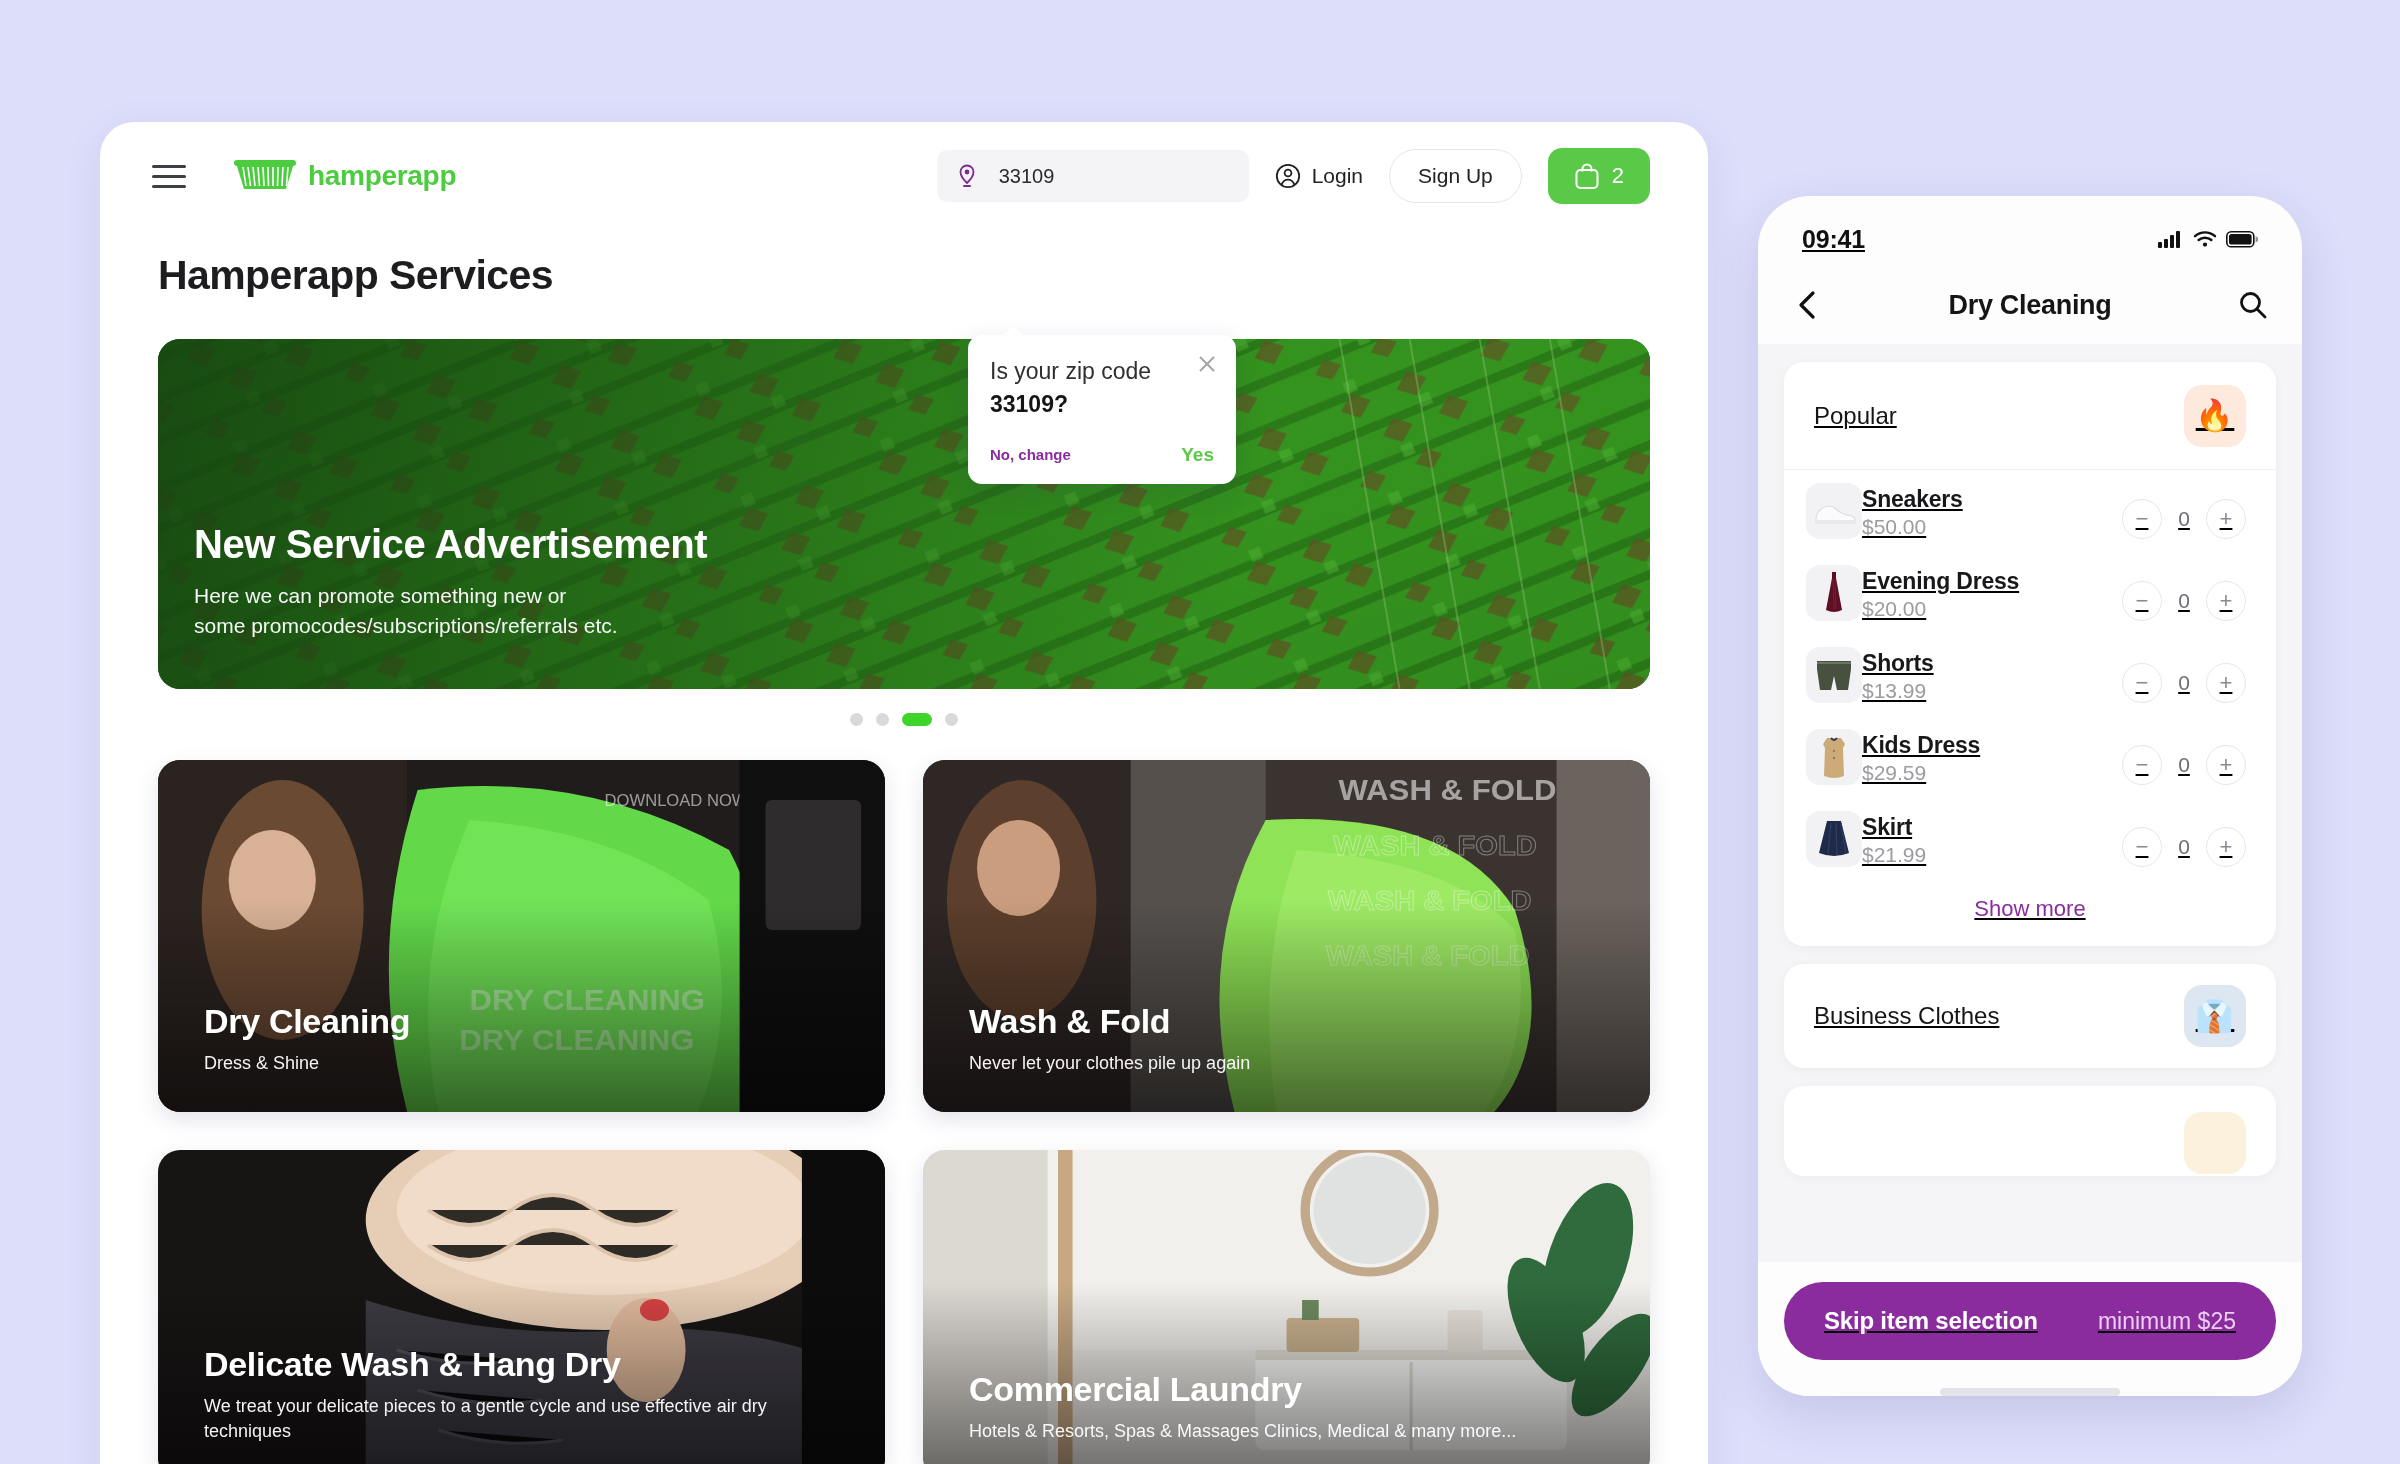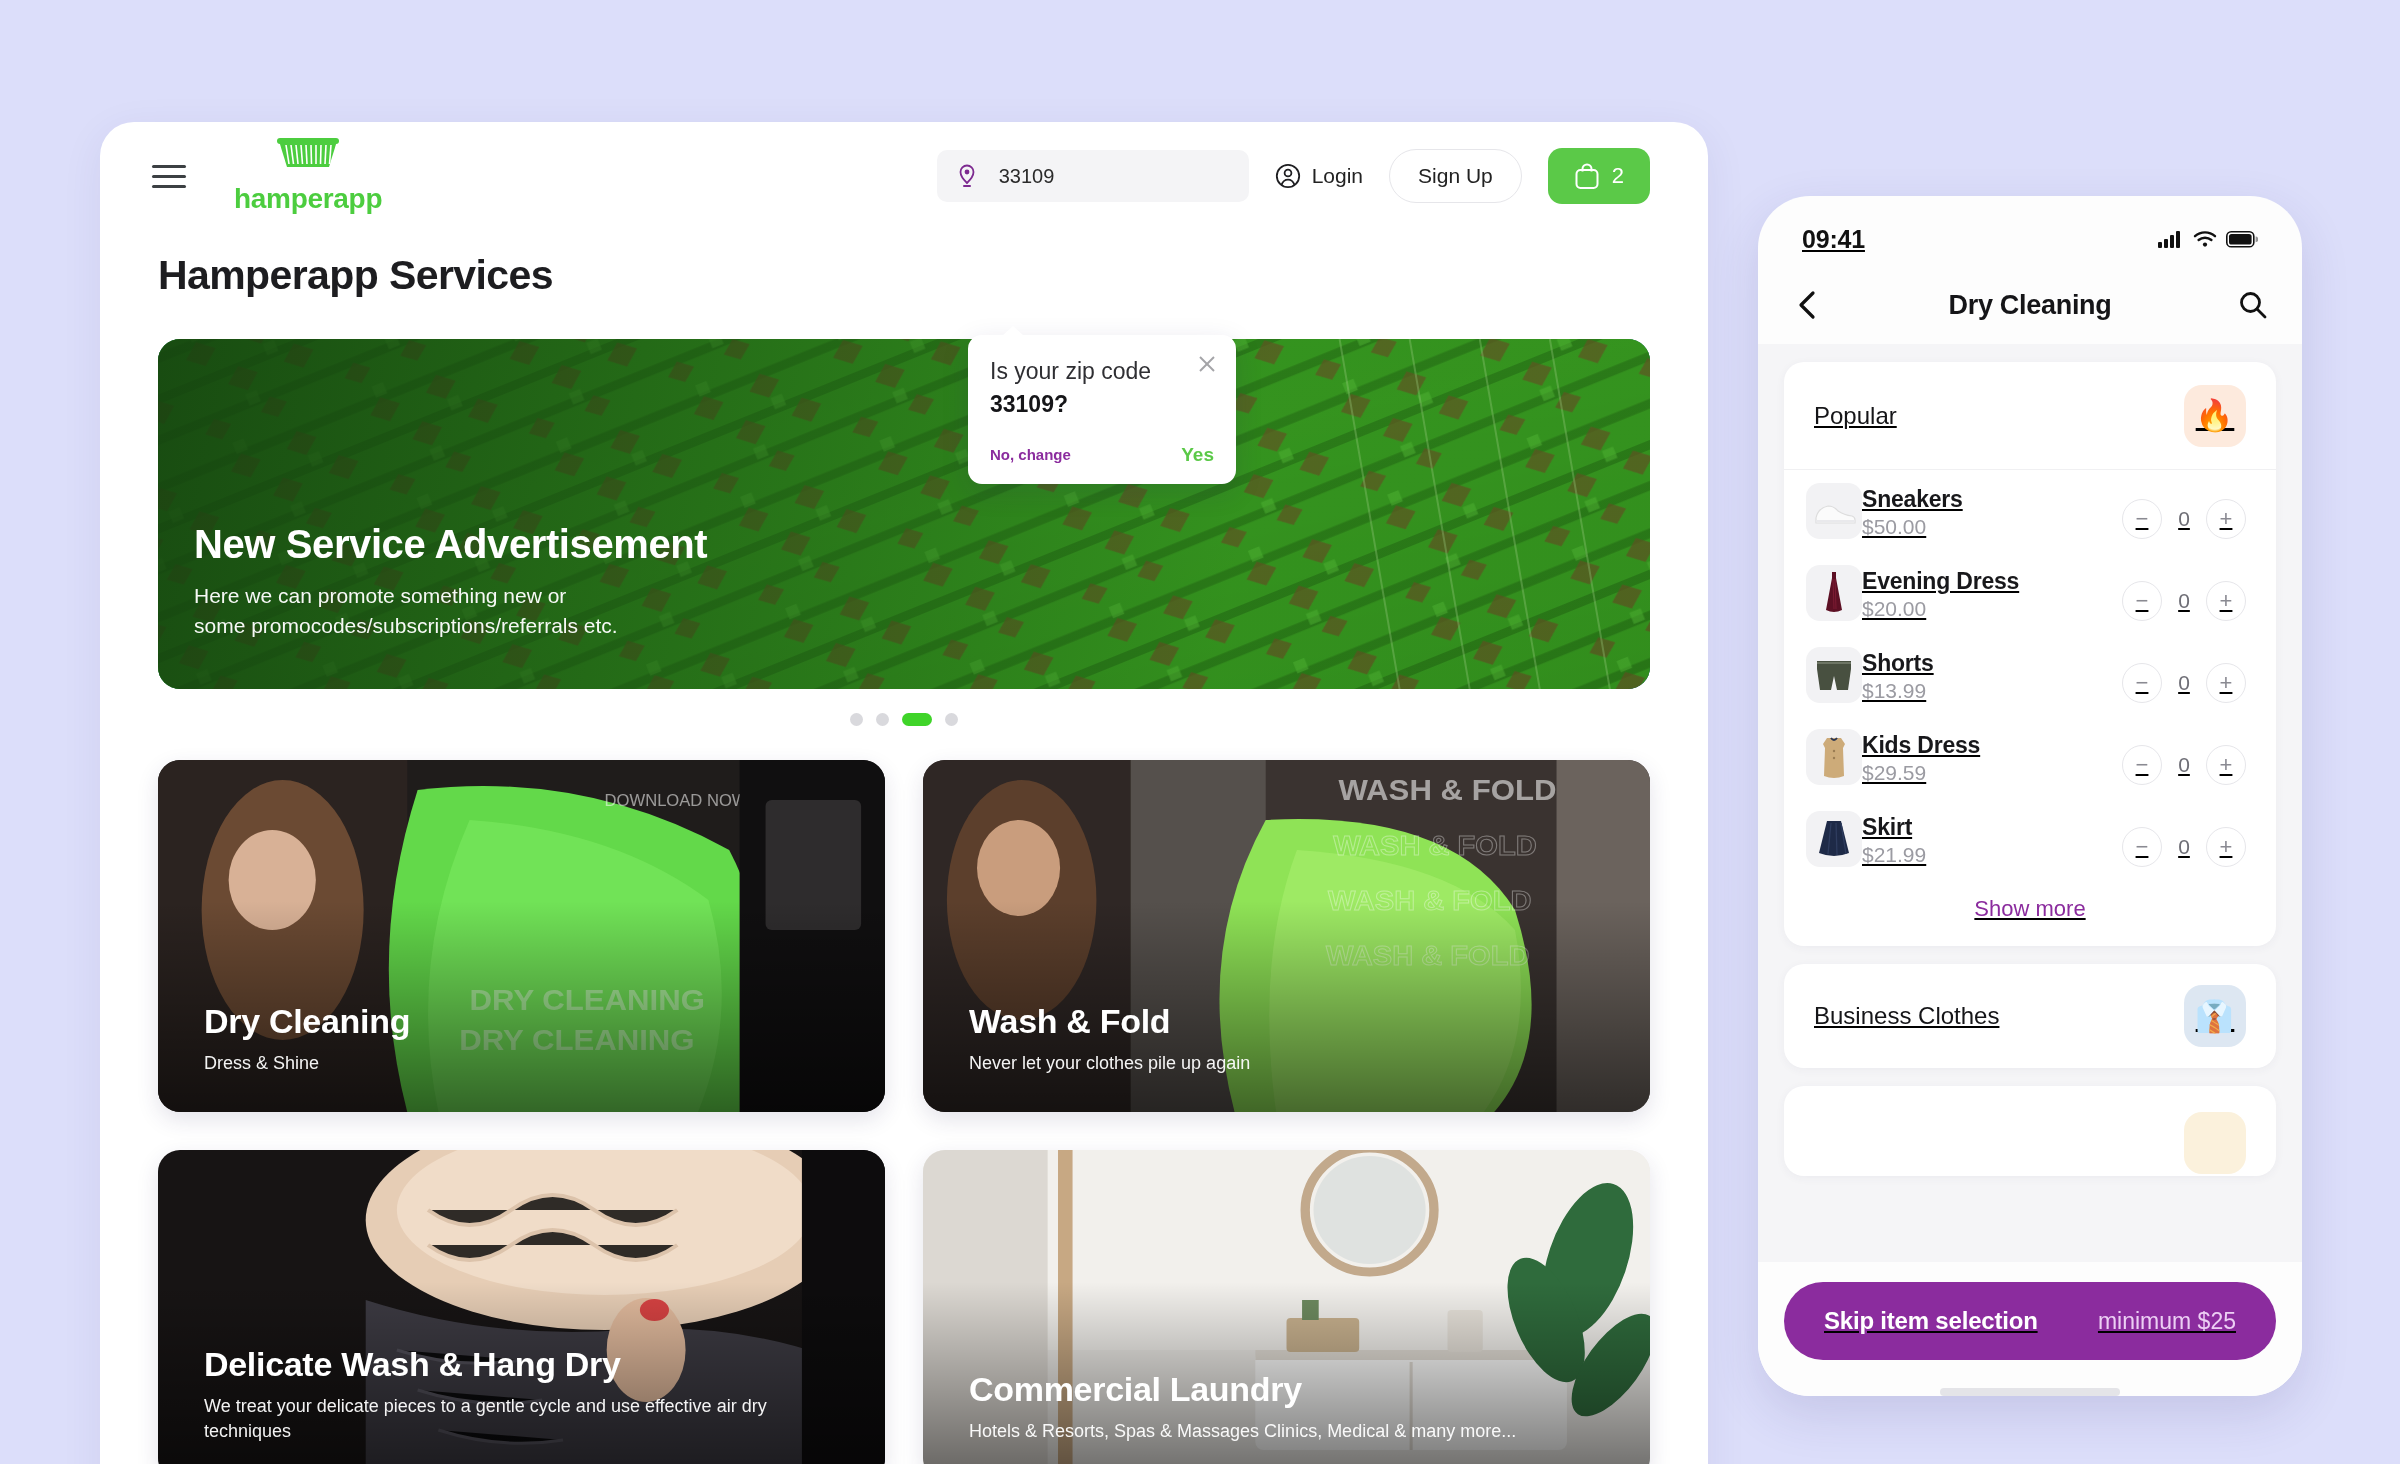--- a/index.html
+++ b/index.html
@@ -22,21 +22,21 @@
     box-shadow: 0 10px 40px rgba(60,50,120,.08);
   }
 
   
   .dk-header {
     height: 108px; display: flex; align-items: center;
     padding: 0 58px 0 52px; position: relative;
   }
   .burger { width: 34px; display: flex; flex-direction: column; gap: 7px; cursor: pointer; }
   .burger i { display: block; height: 3px; background: #3c4043; border-radius: 2px; }
-  .logo-wrap { display: flex; align-items: center; gap: 12px; margin-left: 48px; flex-direction: column; }
+  .logo-wrap { display: flex; align-items: center; gap: 12px; margin-left: 48px; }
   .basket-ico { width: 62px; height: 34px; position: relative; }
   .basket-ico svg { display: block; }
   .logo-text {
     font-size: 28px; font-weight: 700; color: #4ccd3f; letter-spacing: -.3px;
   }
 
   .hdr-right {
     margin-left: auto; display: flex; align-items: center; gap: 26px;
   }
   .zip-field {

